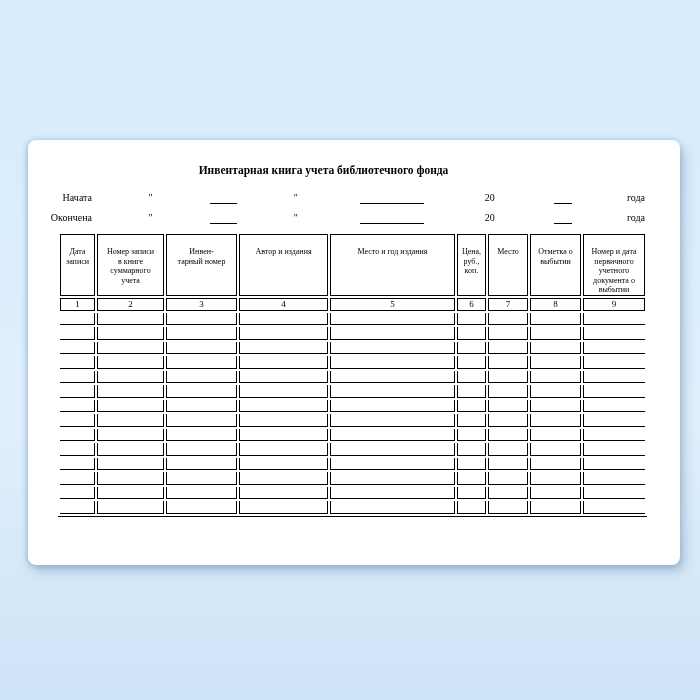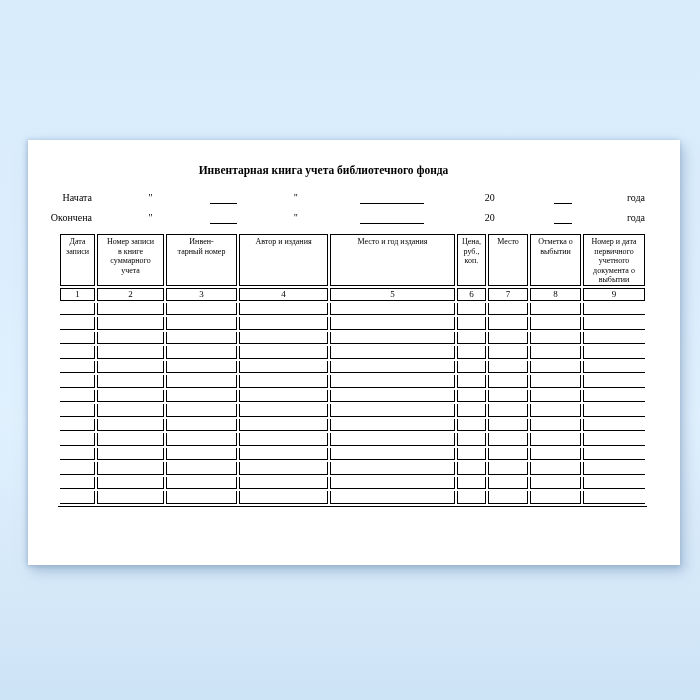--- a/index.html
+++ b/index.html
@@ -15,20 +15,21 @@
   .paper {
     position: absolute;
     left: 28px;
     top: 140px;
     width: 652px;
     height: 425px;
     background: #ffffff;
     box-shadow: -2px -1px 4px rgba(150,175,205,0.35),
                 0 2px 4px rgba(140,165,195,0.55),
                 4px 6px 12px rgba(120,150,185,0.5);
+    border-radius: 8px;
   }
   .title {
     margin: 23px 0 0 30px;
     width: 531px;
     text-align: center;
     font-weight: bold;
     font-size: 11.5px;
     line-height: 15px;
   }
   .dates {
@@ -67,21 +68,21 @@
     width: 589px;
     border-bottom: 1px solid #000;
   }
   table.inv th, table.inv td { box-sizing: border-box; padding: 0; }
   table.inv thead th {
     border: 1px solid #000;
     font-weight: normal;
     font-size: 8px;
     line-height: 9.5px;
     vertical-align: top;
-    padding-top: 2px;
+    padding-top: 12px;
     white-space: pre-line;
     text-align: center;
     height: 48px;
     overflow: hidden;
   }
   table.inv tr.nums td {
     border: 1px solid #000;
     height: 13px;
     font-size: 9px;
     text-align: center;

